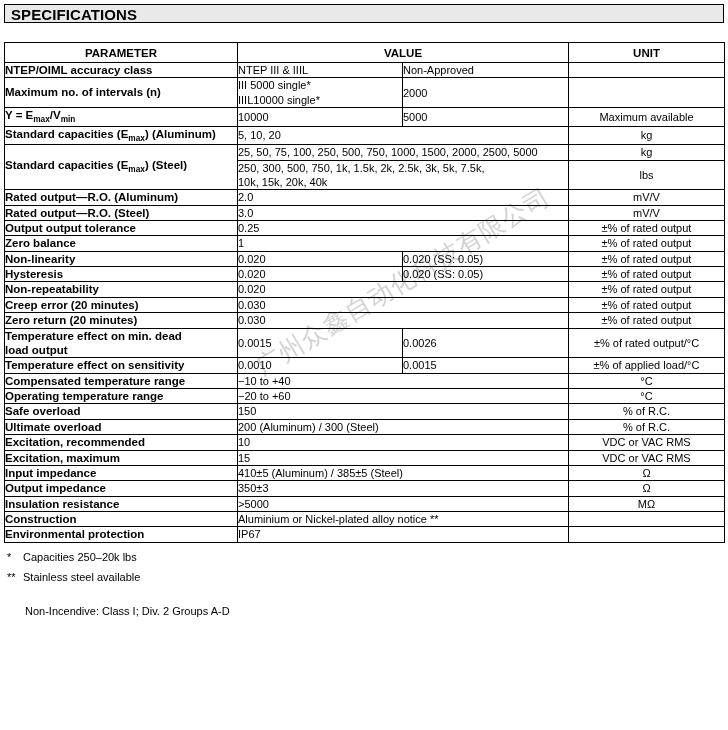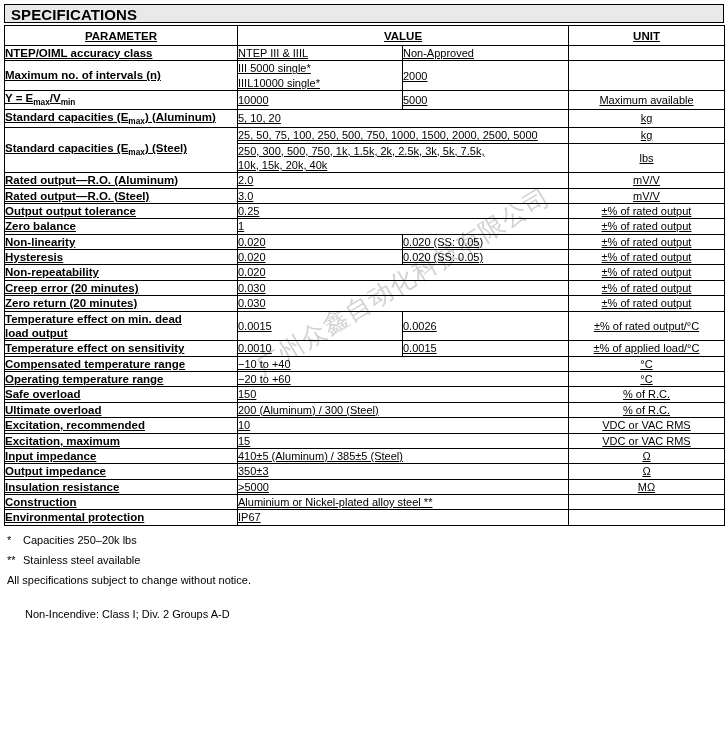--- a/index.html
+++ b/index.html
@@ -55,24 +55,23 @@
     letter-spacing: 0.1px;
     box-sizing: border-box;
   }
 
   
   table.spec {
     position: relative;
     z-index: 10;
     border-collapse: collapse;
     width: 720px;
-    margin-top: 2px;
+    margin-top: 19px;
     table-layout: fixed;
     background: transparent;
-    text-decoration: underline;
   }
   table.spec td, table.spec th {
     border: 1px solid #000;
     padding: 0;
     vertical-align: middle;
     background: transparent;
   }
 
   .colhdr {
     text-align: center;
@@ -286,42 +285,39 @@
           <td class="val" colspan="2">350±3</td>
           <td class="unit">Ω</td>
         </tr>
         <tr>
           <td class="param">Insulation resistance</td>
           <td class="val" colspan="2">&gt;5000</td>
           <td class="unit">MΩ</td>
         </tr>
         <tr>
           <td class="param">Construction</td>
-          <td class="val" colspan="2">Aluminium or Nickel-plated alloy steel **</td>
+          <td class="val" colspan="2">Aluminium or Nickel-plated alloy notice **</td>
           <td class="unit"></td>
         </tr>
         <tr>
           <td class="param">Environmental protection</td>
           <td class="val" colspan="2">IP67</td>
           <td class="unit"></td>
         </tr>
       </tbody>
   </table>
 
   <div class="notes">
     <div class="note-row">
       <span class="note-mark">*</span>
       <span>Capacities 250–20k lbs</span>
     </div>
     <div class="note-row">
       <span class="note-mark">**</span>
       <span>Stainless steel available</span>
     </div>
-    <div class="note-row note-plain">
-      <span>All specifications subject to change without notice.</span>
-    </div>
   </div>
 
   <div class="approval">
     <div class="lvl2">Non-Incendive: Class I; Div. 2 Groups A-D</div>
   </div>
 
 </div>
 
 </body></html>

